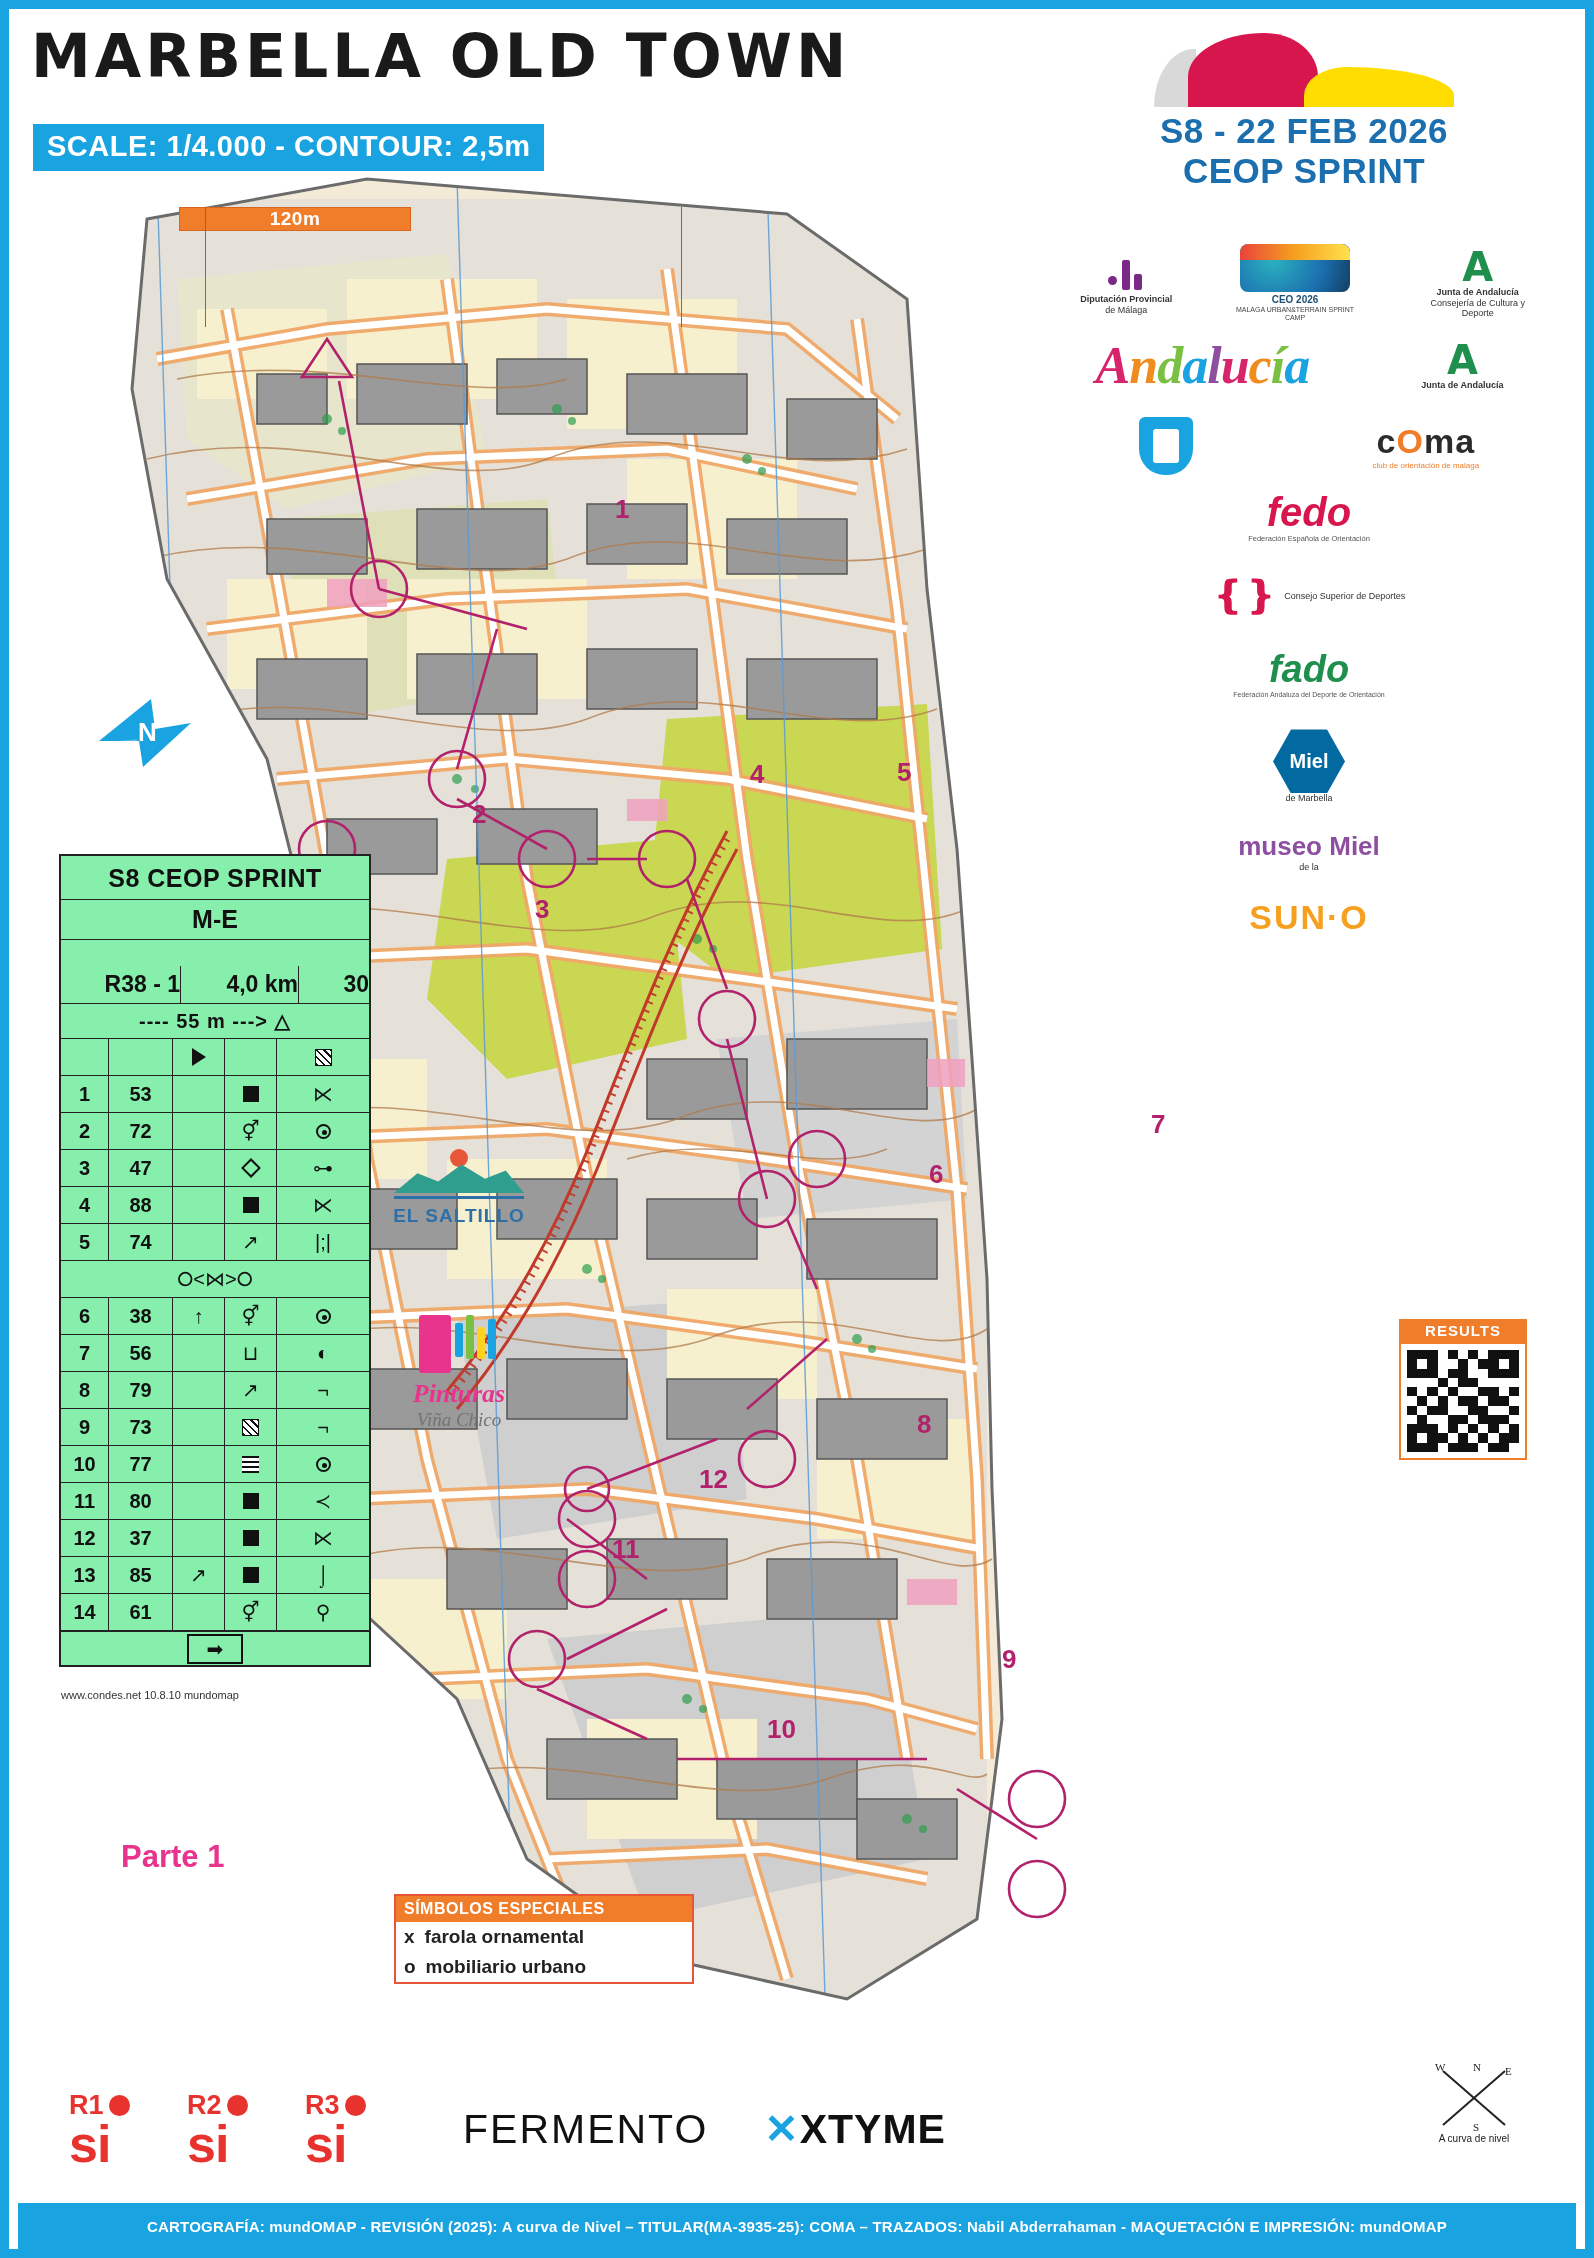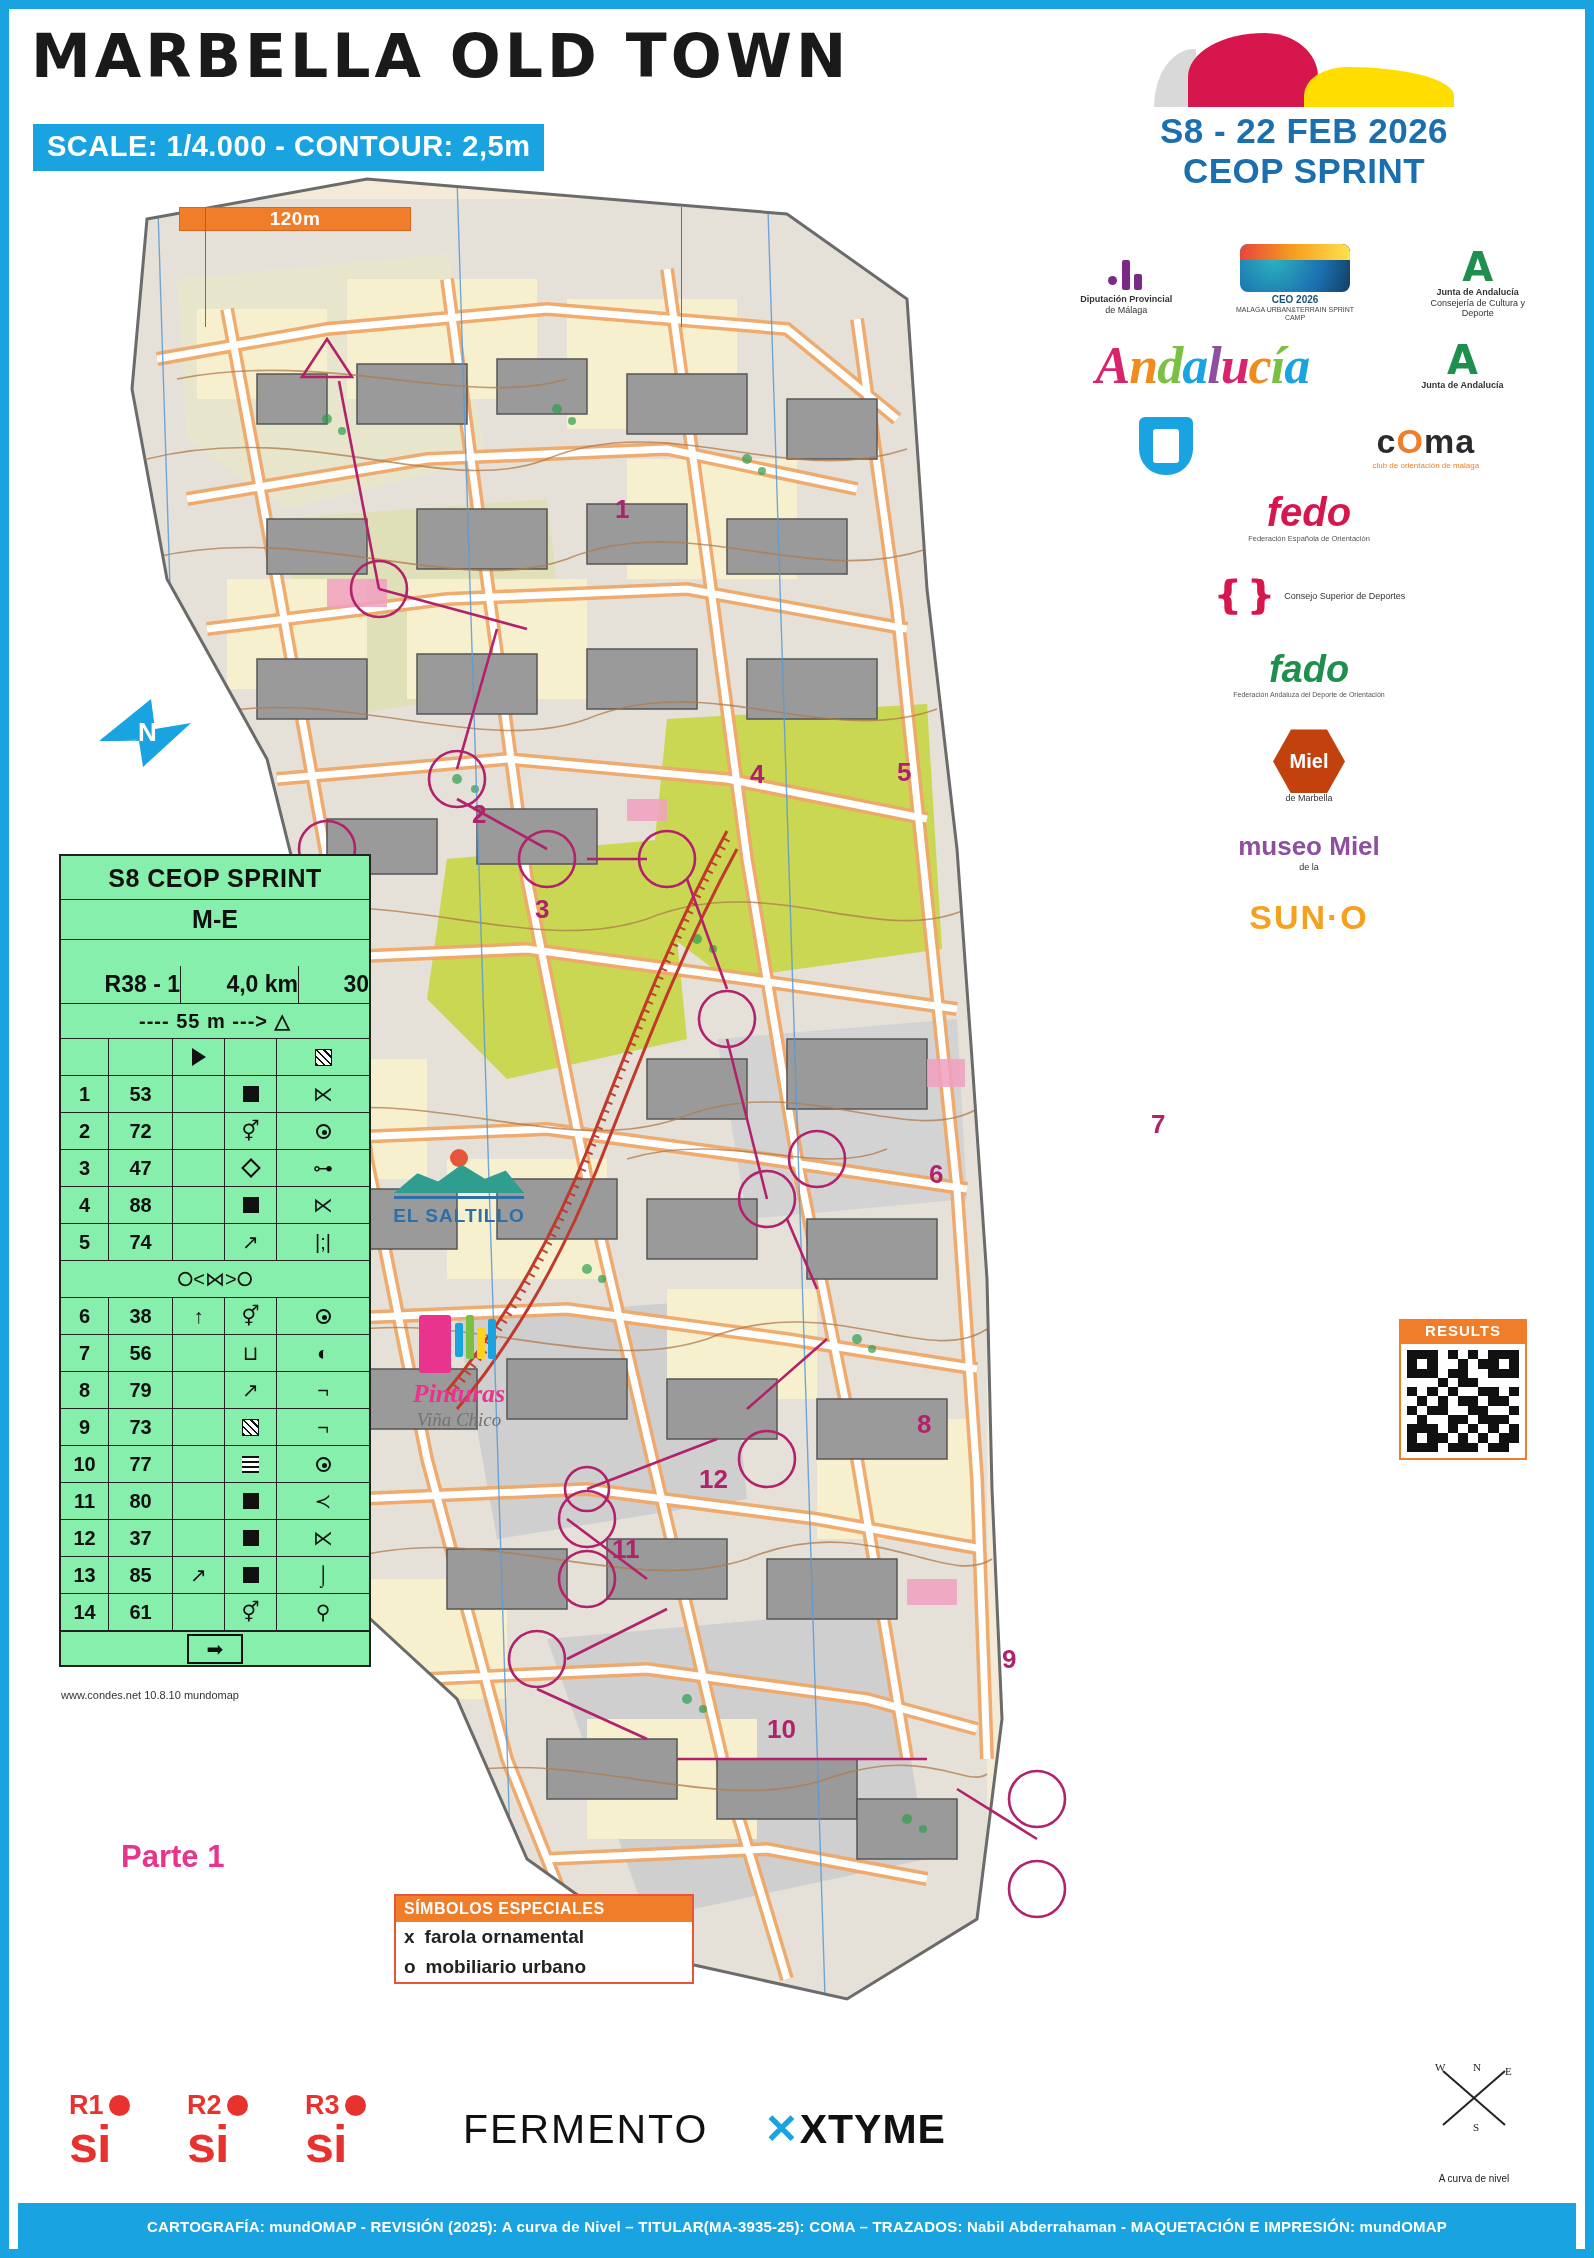--- a/index.html
+++ b/index.html
@@ -144,21 +144,21 @@
   .fedo .txt { font-size:40px; font-weight:bold; color:#d8164e; font-style:italic; }
   .fedo .sub { font-size:7.5px; color:#555; }
 
   .csd .mark { font-size:38px; font-weight:bold; color:#d8164e; }
   .csd .sub { font-size:9px; color:#333; text-align:left; }
 
   .fado .txt{font-size:38px;font-weight:bold;color:#1f8f4e;font-style:italic;}
   .fado .sub{font-size:7px;color:#555;}
 
   .miel .hex{
-    width:72px;height:64px;margin:0 auto;background:#c2410c;
+    width:72px;height:64px;margin:0 auto;background:#0369a1;
     clip-path: polygon(25% 0,75% 0,100% 50%,75% 100%,25% 100%,0 50%);
     color:#fff;font-weight:bold;font-size:20px;display:flex;align-items:center;justify-content:center;
   }
   .museo .txt{font-size:26px;font-weight:bold;color:#8e4fa0;}
   .sun .txt{font-size:34px;font-weight:bold;color:#f6a01f;letter-spacing:2px;}
 
   
   .results-box{
     position:absolute; left:1390px; top:1310px; width:128px;
   }
@@ -284,21 +284,21 @@
   .si .word{color:#e8322e;font-weight:bold;font-size:52px;line-height:0.9;letter-spacing:-1px;}
   .fermento{font-size:41px;letter-spacing:2px;color:#111;margin-left:40px;}
   .xtyme{font-size:41px;font-weight:bold;color:#111;letter-spacing:1px;margin-left:30px;}
   .xtyme .x{color:#19a3e0;}
 
   .curva{
     position:absolute; left:1400px; top:2050px; width:130px; text-align:center;
   }
   .curva .cross{position:relative;width:90px;height:74px;margin:0 auto;}
   .curva .cross svg{display:block;}
-  .curva .cap{font-size:10px;color:#222;margin-top:40px;}
+  .curva .cap{font-size:10px;color:#222;}
 
   
   .credit{
     position:absolute; left:9px; right:9px; bottom:0; height:46px;
     background:#19a3e0; color:#fff; font-size:15px; font-weight:bold;
     display:flex; align-items:center; justify-content:center; letter-spacing:0.2px;
   }
 
   
   .ctl-num{

